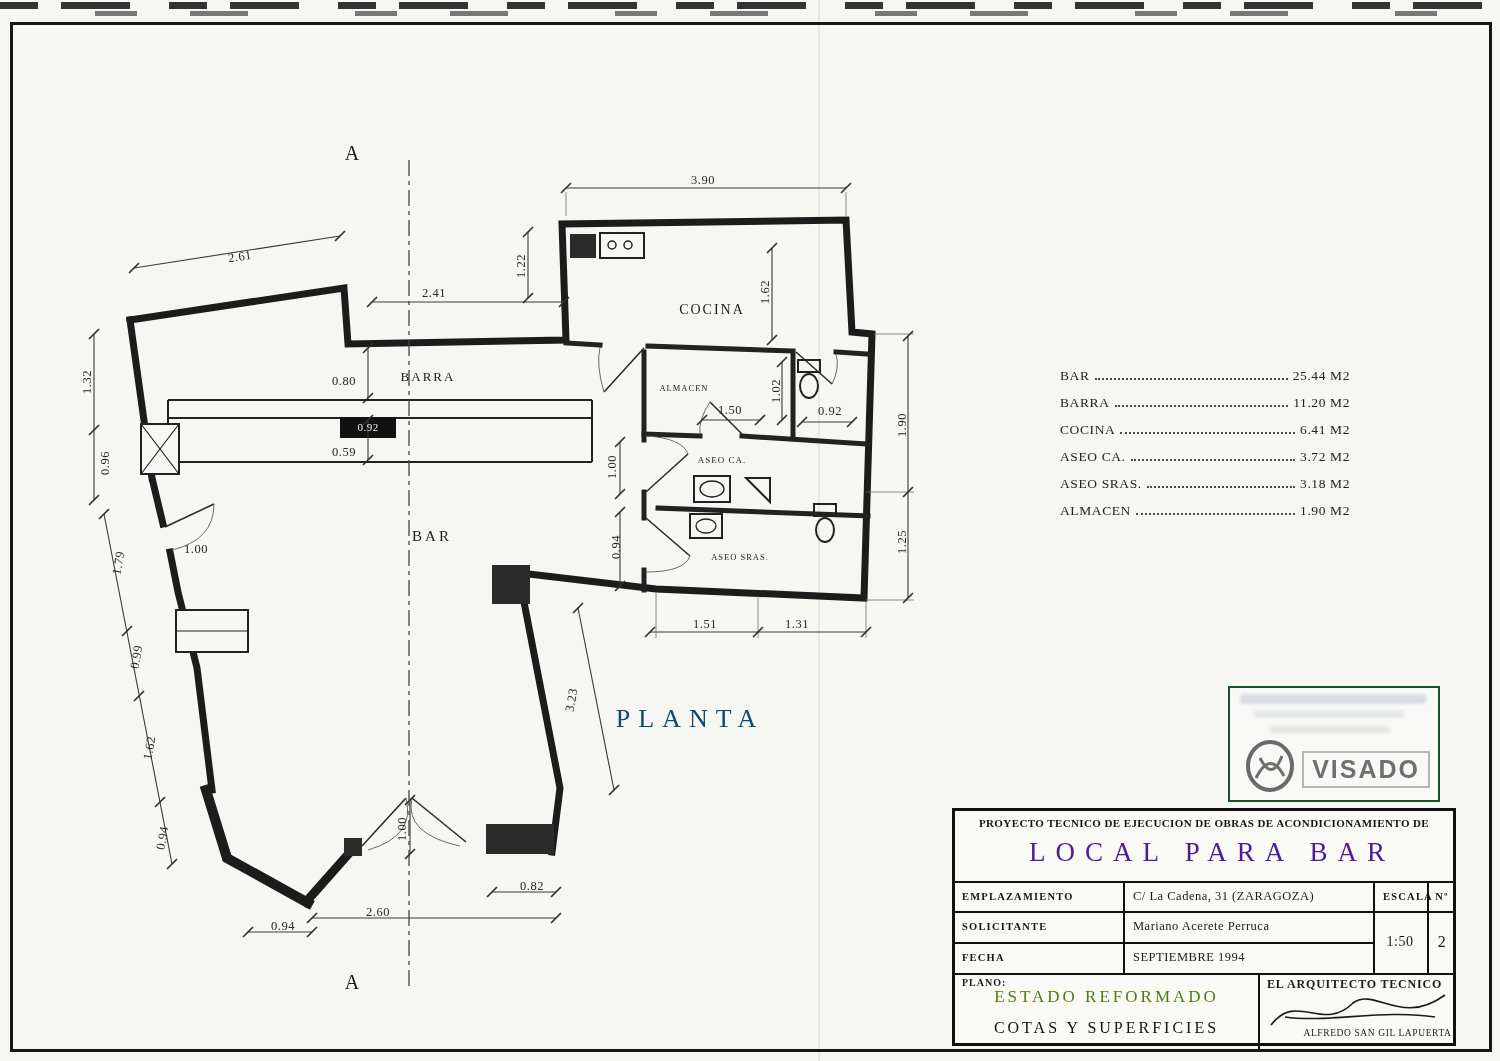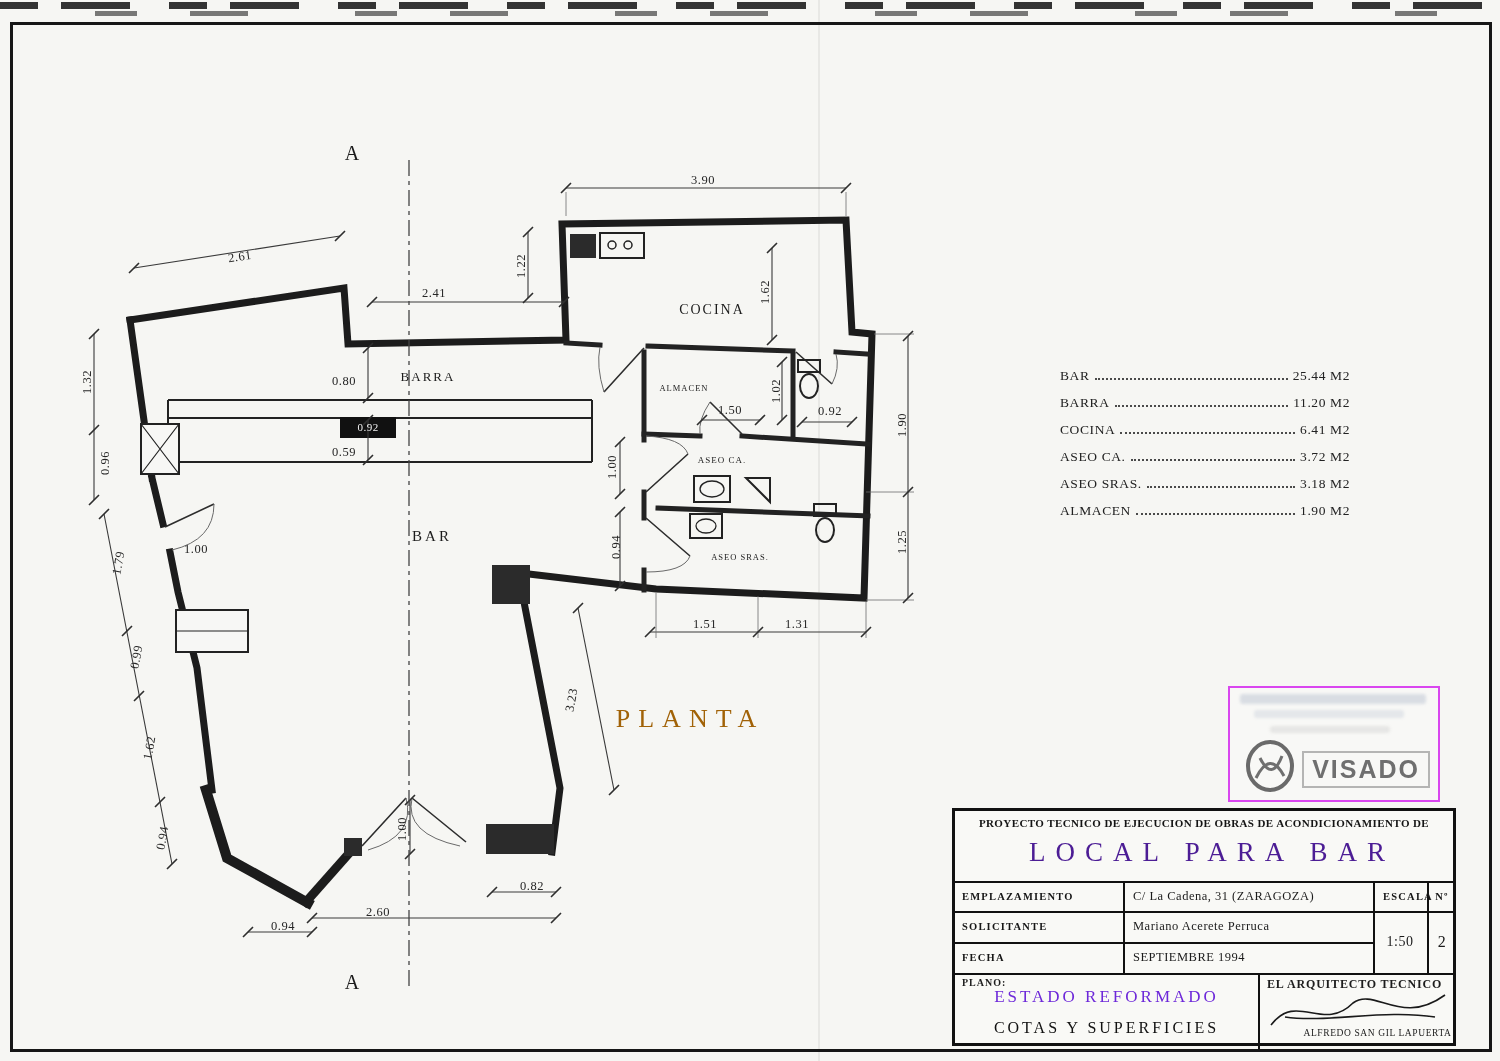--- a/index.html
+++ b/index.html
@@ -14,52 +14,52 @@
   svg.plansvg{position:absolute;left:0;top:0;}
   .lbl{position:absolute;white-space:nowrap;}
   .dim{font-size:12.5px;letter-spacing:.5px;color:#262626;}
   .c{transform:translate(-50%,-50%);}
   .v{transform:translate(-50%,-50%) rotate(-90deg);}
   .r{transform:translate(-50%,-50%) rotate(-80deg);}
   .r8{transform:translate(-50%,-50%) rotate(-8deg);}
   .wh{color:#f2f2f2;font-size:11px;}
   .room{font-size:13px;letter-spacing:2px;color:#1c1c1c;}
   .marker{font-size:20px;color:#1a1a1a;}
-  .plan-title{font-size:26px;letter-spacing:8px;color:#a16207;}
+  .plan-title{font-size:26px;letter-spacing:8px;color:#0c4a6e;}
   
   .surfaces{position:absolute;left:990px;top:348px;width:420px;}
   .surf-title{display:block;text-align:center;font-size:20px;letter-spacing:4px;color:#1b1b1b;
       border-bottom:2px solid #2b2b2b;padding-bottom:6px;margin:0 30px;}
   .surf-totals{margin-top:20px;}
   .surf-row{display:flex;align-items:baseline;font-size:13.5px;letter-spacing:.6px;height:25px;color:#222;}
   .leader{flex:1;border-bottom:2px dotted #4a4a4a;margin:0 5px 3px 5px;}
   .surf-items{margin:20px 60px 0 70px;}
   .surf-items .surf-row{height:27px;}
   
-  .stamp{position:absolute;left:1228px;top:686px;width:208px;height:112px;border:2px solid #d946ef;background:rgba(255,255,255,.25);}
+  .stamp{position:absolute;left:1228px;top:686px;width:208px;height:112px;border:2px solid #14532d;background:rgba(255,255,255,.25);}
   .smudge{position:absolute;filter:blur(1.5px);border-radius:3px;}
   .s1{left:10px;top:6px;width:186px;height:10px;background:rgba(95,115,155,.20);}
   .s2{left:24px;top:22px;width:150px;height:8px;background:rgba(95,115,155,.13);}
   .s3{left:40px;top:38px;width:120px;height:7px;background:rgba(110,110,110,.12);}
   .visado{position:absolute;right:8px;bottom:12px;font-family:"Liberation Sans",sans-serif;
       font-weight:bold;font-size:25px;letter-spacing:2px;color:#6f6f6f;border:2px solid rgba(100,100,100,.45);
       padding:2px 8px;}
   
   .tb{position:absolute;left:952px;top:808px;width:504px;height:238px;border:3px solid #111;background:#f9f9f6;box-sizing:border-box;}
   .hline,.vline{position:absolute;background:#111;}
   .hline{height:2px;}
   .vline{width:2px;}
   .cell{position:absolute;display:flex;align-items:center;overflow:hidden;}
   .tlabel{font-size:10.5px;font-weight:bold;letter-spacing:1.2px;padding-left:7px;color:#161616;}
   .tvalue{font-size:12.5px;letter-spacing:.5px;padding-left:8px;color:#1b1b1b;}
   .center{justify-content:center;padding-left:0;}
   .tb-project{position:absolute;left:0;top:6px;width:100%;text-align:center;font-size:11px;font-weight:bold;letter-spacing:.4px;color:#141414;}
   .tb-title{position:absolute;left:8px;top:26px;width:100%;text-align:center;font-size:27px;letter-spacing:10px;color:#4c1d95;}
   .tb-plano-label{position:absolute;left:7px;top:166px;font-size:10px;font-weight:bold;letter-spacing:1px;}
-  .tb-plano1{position:absolute;left:0;top:176px;width:303px;text-align:center;font-size:17px;letter-spacing:3px;color:#6d28d9;}
+  .tb-plano1{position:absolute;left:0;top:176px;width:303px;text-align:center;font-size:17px;letter-spacing:3px;color:#4d7c0f;}
   .tb-plano2{position:absolute;left:0;top:208px;width:303px;text-align:center;font-size:16px;letter-spacing:3px;color:#111;}
   .tb-arch-label{position:absolute;left:312px;top:166px;font-size:12px;font-weight:bold;letter-spacing:.8px;}
   .tb-arch-name{position:absolute;left:303px;bottom:5px;width:201px;text-align:center;font-size:9.5px;letter-spacing:.6px;color:#1b1b1b;padding-left:19px;}
   .sig{position:absolute;left:308px;top:176px;}
 </style>
 </head>
 <body>
 
 <div class="page">
 

